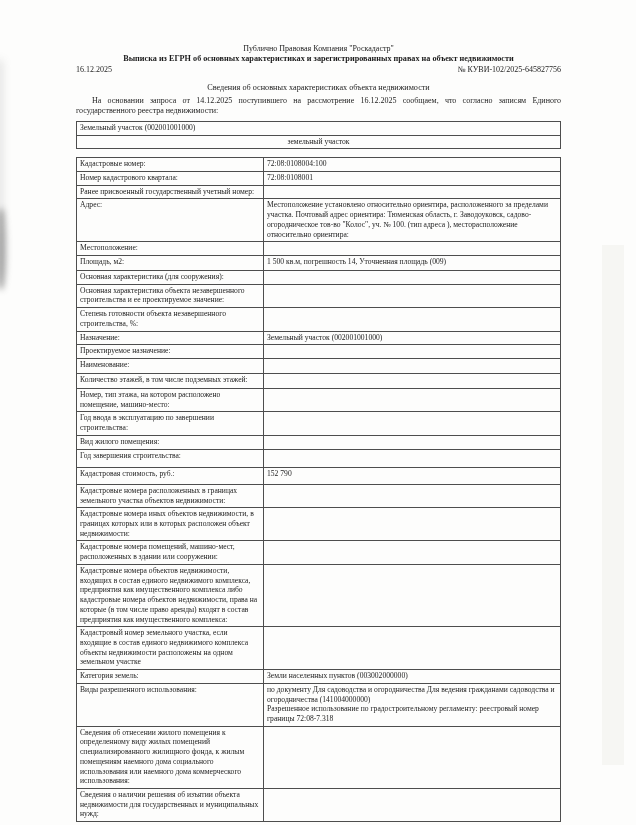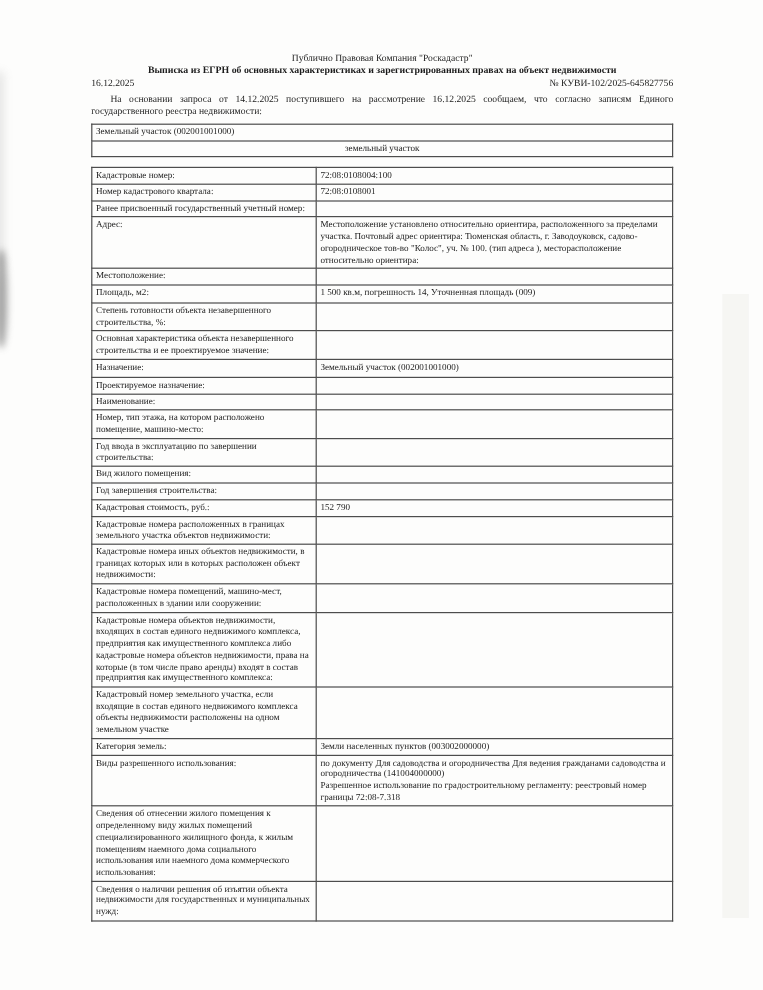--- a/index.html
+++ b/index.html
@@ -51,20 +51,21 @@
 
   <div class="content">
 
     <div class="org">Публично Правовая Компания "Роскадастр"</div>
     <div class="doc-title">Выписка из ЕГРН об основных характеристиках и зарегистрированных правах на объект недвижимости</div>
     <div class="meta">
       <span>16.12.2025</span>
       <span>№ КУВИ-102/2025-645827756</span>
     </div>
 
+    <div class="sec-title">Сведения об основных характеристиках объекта недвижимости</div>
     <p class="intro">На основании запроса от 14.12.2025 поступившего на рассмотрение 16.12.2025 сообщаем, что согласно записям Единого государственного реестра недвижимости:</p>
 
     <table class="obj-box">
       <tbody>
         <tr>
           <td>Земельный участок (002001001000)</td>
         </tr>
         <tr>
           <td class="c">земельный участок</td>
         </tr>
@@ -95,37 +96,45 @@
           </tr>
         <tr>
             <td class="lbl">Местоположение:</td>
             <td class="val"></td>
           </tr>
         <tr>
             <td class="lbl">Площадь, м2:</td>
             <td class="val">1 500 кв.м, погрешность 14, Уточненная площадь (009)</td>
           </tr>
         <tr>
-            <td class="lbl">Степень готовности объекта незавершенного строительства, %:</td>
+            <td class="lbl">Основная характеристика (для сооружения):</td>
             <td class="val"></td>
           </tr>
         <tr>
             <td class="lbl">Основная характеристика объекта незавершенного строительства и ее проектируемое значение:</td>
+            <td class="val"></td>
+          </tr>
+        <tr>
+            <td class="lbl">Степень готовности объекта незавершенного строительства, %:</td>
             <td class="val"></td>
           </tr>
         <tr>
             <td class="lbl">Назначение:</td>
             <td class="val">Земельный участок (002001001000)</td>
           </tr>
         <tr>
             <td class="lbl">Проектируемое назначение:</td>
             <td class="val"></td>
           </tr>
         <tr>
             <td class="lbl">Наименование:</td>
+            <td class="val"></td>
+          </tr>
+        <tr>
+            <td class="lbl">Количество этажей, в том числе подземных этажей:</td>
             <td class="val"></td>
           </tr>
         <tr>
             <td class="lbl">Номер, тип этажа, на котором расположено помещение, машино-место:</td>
             <td class="val"></td>
           </tr>
         <tr>
             <td class="lbl">Год ввода в эксплуатацию по завершении строительства:</td>
             <td class="val"></td>
           </tr>

